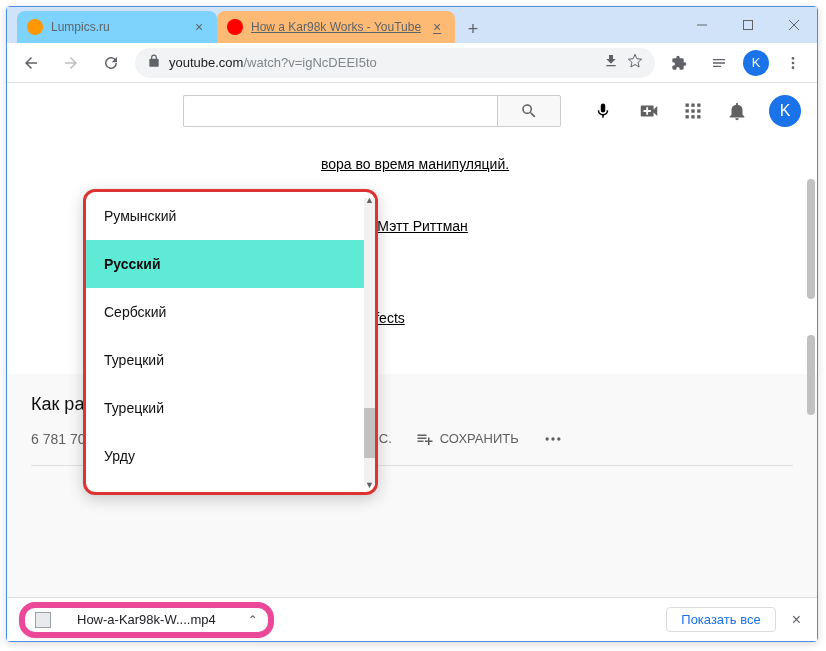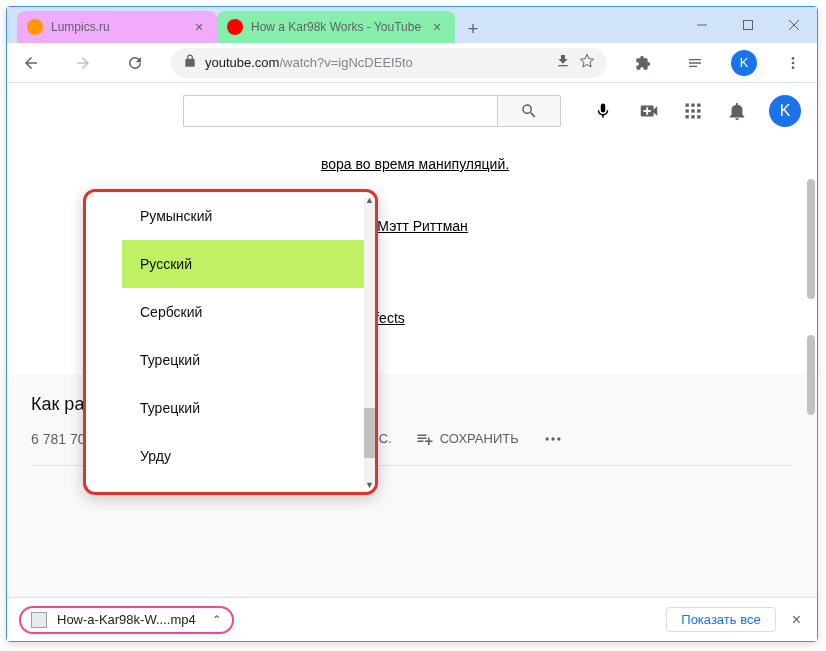--- a/index.html
+++ b/index.html
@@ -3,32 +3,32 @@
   <meta charset="utf-8">
   <style>
     * { margin: 0; padding: 0; box-sizing: border-box; font-family: 'Segoe UI', Arial, sans-serif; }
     body { width: 826px; height: 651px; background: #fff; position: relative; overflow: hidden; }
 
     .browser-frame { width: 812px; height: 636px; margin: 6px; border: 1px solid #4a90e2; border-radius: 4px; box-shadow: 0 2px 8px rgba(0,0,0,0.15); background: #fff; display: flex; flex-direction: column; }
 
     .titlebar { height: 36px; background: #d0e3f8; display: flex; align-items: flex-end; }
     .tabs-area { display: flex; flex: 1; height: 36px; align-items: flex-end; padding-left: 10px; }
     .tab { height: 32px; min-width: 200px; display: flex; align-items: center; padding: 0 10px; border-radius: 8px 8px 0 0; font-size: 12px; color: #5f6368; gap: 8px; position: relative; }
-    .tab.inactive { background: #f0abfc; }
-    .tab.active { background: #86efac; }
+    .tab.inactive { background: #7dd3fc; }
+    .tab.active { background: #fdba74; text-decoration: underline; }
     .tab-favicon { width: 16px; height: 16px; border-radius: 50%; flex-shrink: 0; }
     .tab-title { flex: 1; white-space: nowrap; overflow: hidden; text-overflow: ellipsis; }
     .tab-close { width: 16px; height: 16px; display: flex; align-items: center; justify-content: center; color: #5f6368; font-size: 14px; }
     .new-tab { width: 28px; height: 28px; display: flex; align-items: center; justify-content: center; color: #5f6368; font-size: 18px; font-weight: 300; margin-left: 4px; }
 
     .window-controls { display: flex; margin-left: auto; }
     .win-ctrl { width: 46px; height: 36px; display: flex; align-items: center; justify-content: center; color: #5f6368; }
     .win-ctrl svg { width: 10px; height: 10px; }
 
-    .addressbar { height: 40px; background: #fff; display: flex; align-items: center; padding: 0 8px; gap: 20px; border-bottom: 1px solid #e0e0e0; }
+    .addressbar { height: 40px; background: #fff; display: flex; align-items: center; padding: 0 8px; gap: 8px; border-bottom: 1px solid #e0e0e0; }
     .nav-btn { width: 32px; height: 32px; display: flex; align-items: center; justify-content: center; border-radius: 50%; color: #5f6368; }
     .url-bar { flex: 1; height: 30px; background: #f1f3f4; border-radius: 15px; display: flex; align-items: center; padding: 0 12px; gap: 8px; }
     .lock-icon { color: #5f6368; }
     .url-text { flex: 1; font-size: 13px; color: #202124; }
     .url-text .dim { color: #80868b; }
     .star-icon { color: #5f6368; }
     .ext-btn { width: 32px; height: 32px; display: flex; align-items: center; justify-content: center; color: #5f6368; }
     .avatar-btn { width: 26px; height: 26px; border-radius: 50%; background: #1a73e8; color: #fff; display: flex; align-items: center; justify-content: center; font-size: 13px; font-weight: 500; }
     .menu-dots { width: 32px; height: 32px; display: flex; align-items: center; justify-content: center; color: #5f6368; }
 
@@ -41,40 +41,40 @@
     .yt-mic { width: 36px; height: 36px; display: flex; align-items: center; justify-content: center; color: #030303; margin-left: 8px; }
     .yt-right-icons { display: flex; align-items: center; gap: 20px; margin-left: auto; }
     .yt-icon { width: 24px; height: 24px; color: #606060; display:flex; align-items:center; justify-content:center; }
     .yt-avatar { width: 32px; height: 32px; border-radius: 50%; background: #1a73e8; color: #fff; display: flex; align-items: center; justify-content: center; font-weight: 500; }
 
     .video-area { padding: 0 24px; background: #fff; position: relative; }
     .desc-text { font-size: 14px; color: #000000; line-height: 2.2; padding: 10px 0 40px 0; text-decoration: underline; }
     .desc-line { display: block; padding-left: 290px; }
 
     .language-dropdown { position: absolute; top: 106px; left: 76px; width: 295px; height: 306px; background: #fff; border: 3px solid #d33; border-radius: 12px; box-shadow: 0 4px 16px rgba(0,0,0,0.2); z-index: 100; overflow: hidden; }
-    .dropdown-inner { position: absolute; top: 0; left: 0; right: 11px; bottom: 0; overflow: hidden; margin-left: 36px; }
+    .dropdown-inner { position: absolute; top: 0; left: 0; right: 11px; bottom: 0; overflow: hidden; }
     .lang-item { height: 48px; display: flex; align-items: center; padding: 0 18px; font-size: 14px; color: #0f0f0f; }
-    .lang-item.hover { background: #bef264; }
+    .lang-item.hover { background: #5eead4; font-weight: bold; }
     .dropdown-scrollbar { position: absolute; right: 0; top: 6px; bottom: 6px; width: 11px; background: #f1f1f1; }
     .dropdown-thumb { position: absolute; right: 0; width: 11px; background: #c1c1c1; top: 210px; height: 50px; }
     .dropdown-arrow { position: absolute; right: 1px; width: 9px; height: 9px; color: #606060; font-size: 9px; text-align: center; }
     .dropdown-arrow.up { top: -3px; }
     .dropdown-arrow.down { bottom: -3px; }
 
     .video-info { padding: 20px 24px 10px 24px; background: #f9f9f9; }
     .video-title { font-size: 18px; font-weight: 400; color: #0f0f0f; }
     .video-meta { display: flex; align-items: center; margin-top: 6px; }
     .views { font-size: 14px; color: #606060; }
     .actions { display: flex; align-items: center; gap: 4px; margin-left: 24px; }
     .action-btn { display: flex; align-items: center; gap: 6px; padding: 8px 10px; font-size: 13px; font-weight: 500; color: #606060; }
     .action-btn.active-underline { border-bottom: 2px solid #606060; }
     .divider-line { height: 1px; background: #e0e0e0; margin-top: 8px; }
 
     .download-bar { height: 44px; border-top: 1px solid #e0e0e0; display: flex; align-items: center; padding: 0 12px; background: #fff; }
-    .download-item { display: flex; align-items: center; gap: 10px; padding: 4px 10px; border: 2px solid #ec4899; border-radius: 16px; box-shadow: 0 1px 2px rgba(0,0,0,0.08); font-size: 13px; color: #202124; }
+    .download-item { display: flex; align-items: center; gap: 26px; padding: 4px 10px; border: 6px solid #ec4899; border-radius: 16px; box-shadow: 0 1px 2px rgba(0,0,0,0.08); font-size: 13px; color: #202124; }
     .dl-icon { width: 16px; height: 16px; background: #e8eaed; border: 1px solid #9aa0a6; }
     .dl-chevron { color: #5f6368; font-size: 12px; margin-left: 6px; }
     .show-all { margin-left: auto; padding: 4px 14px; border: 1px solid #dadce0; border-radius: 4px; color: #1a73e8; font-size: 13px; }
     .dl-close { margin-left: 12px; color: #5f6368; font-size: 16px; padding: 4px; }
 
     .page-scrollbar { position: absolute; right: 2px; top: 56px; bottom: 0; width: 15px; }
     .ps-track1 { position: absolute; right: 0; top: 40px; width: 8px; height: 120px; background: #c1c1c1; border-radius: 4px; }
     .ps-track2 { position: absolute; right: 0; top: 196px; width: 8px; height: 80px; background: #c1c1c1; border-radius: 4px; }
   </style>
 </head>

